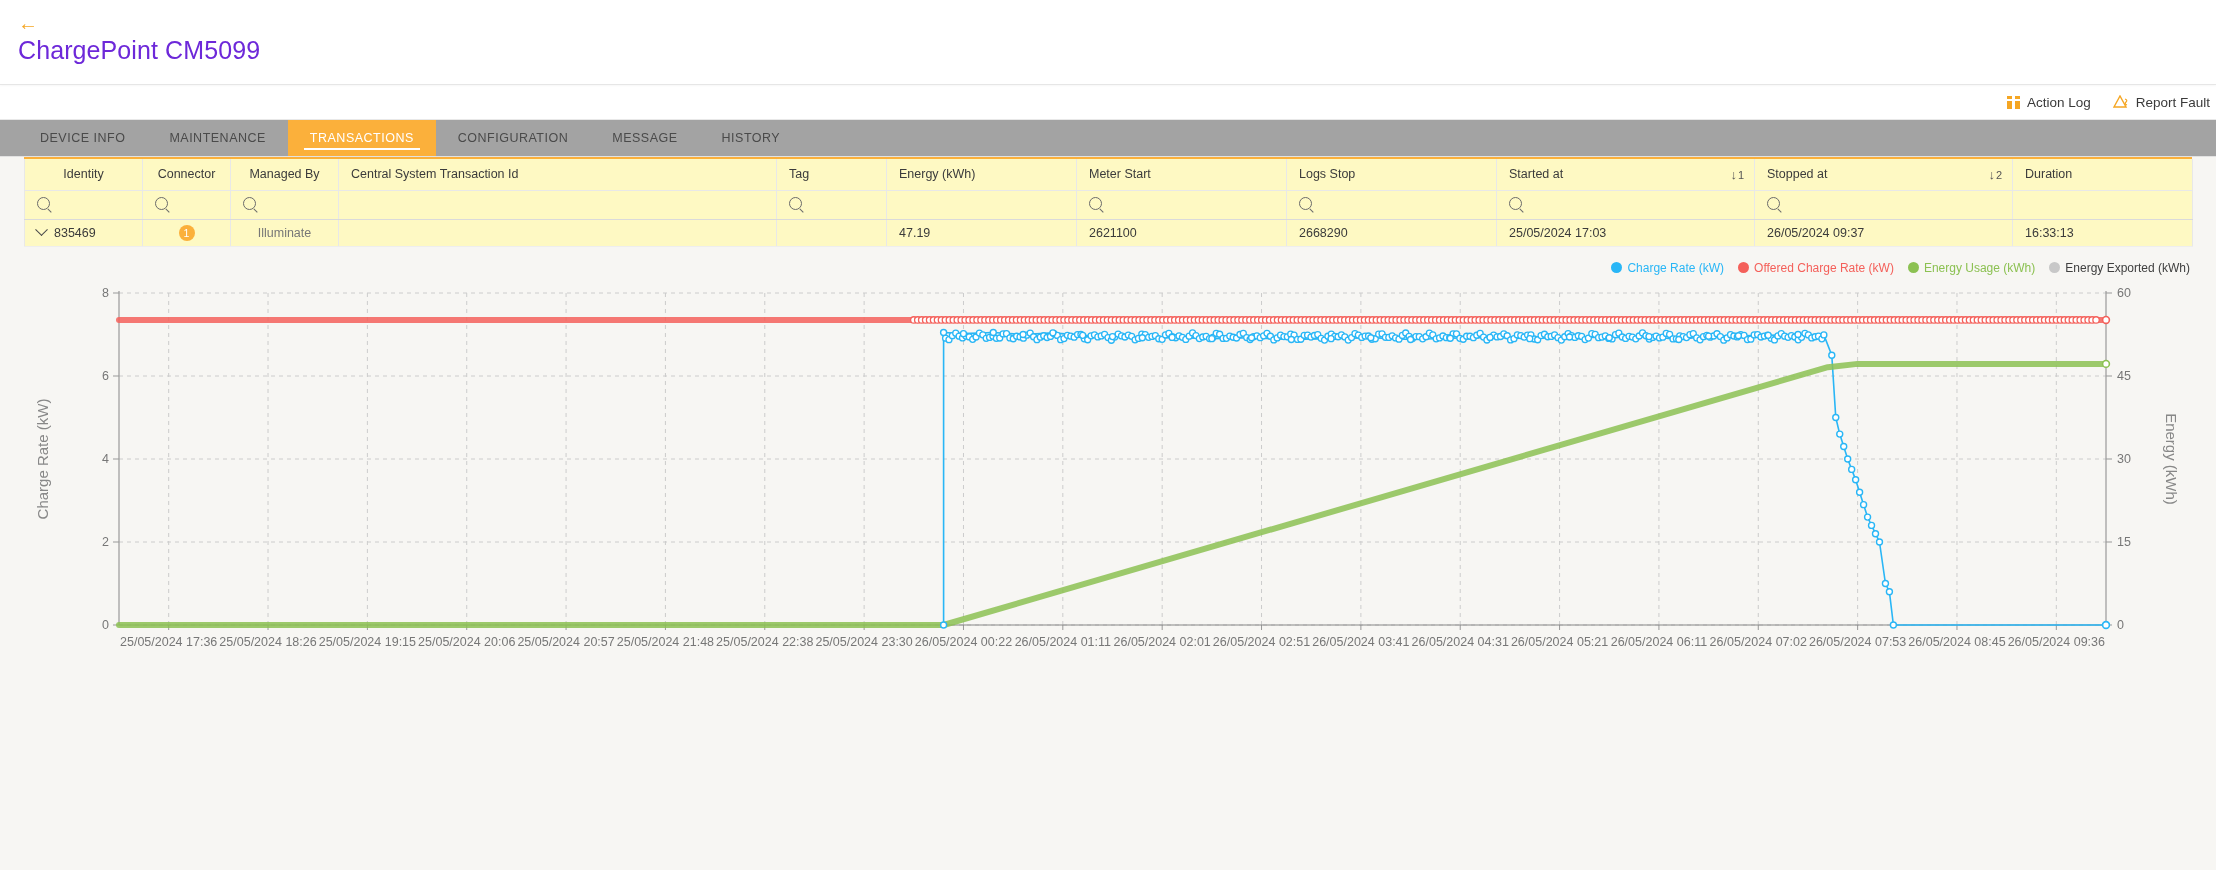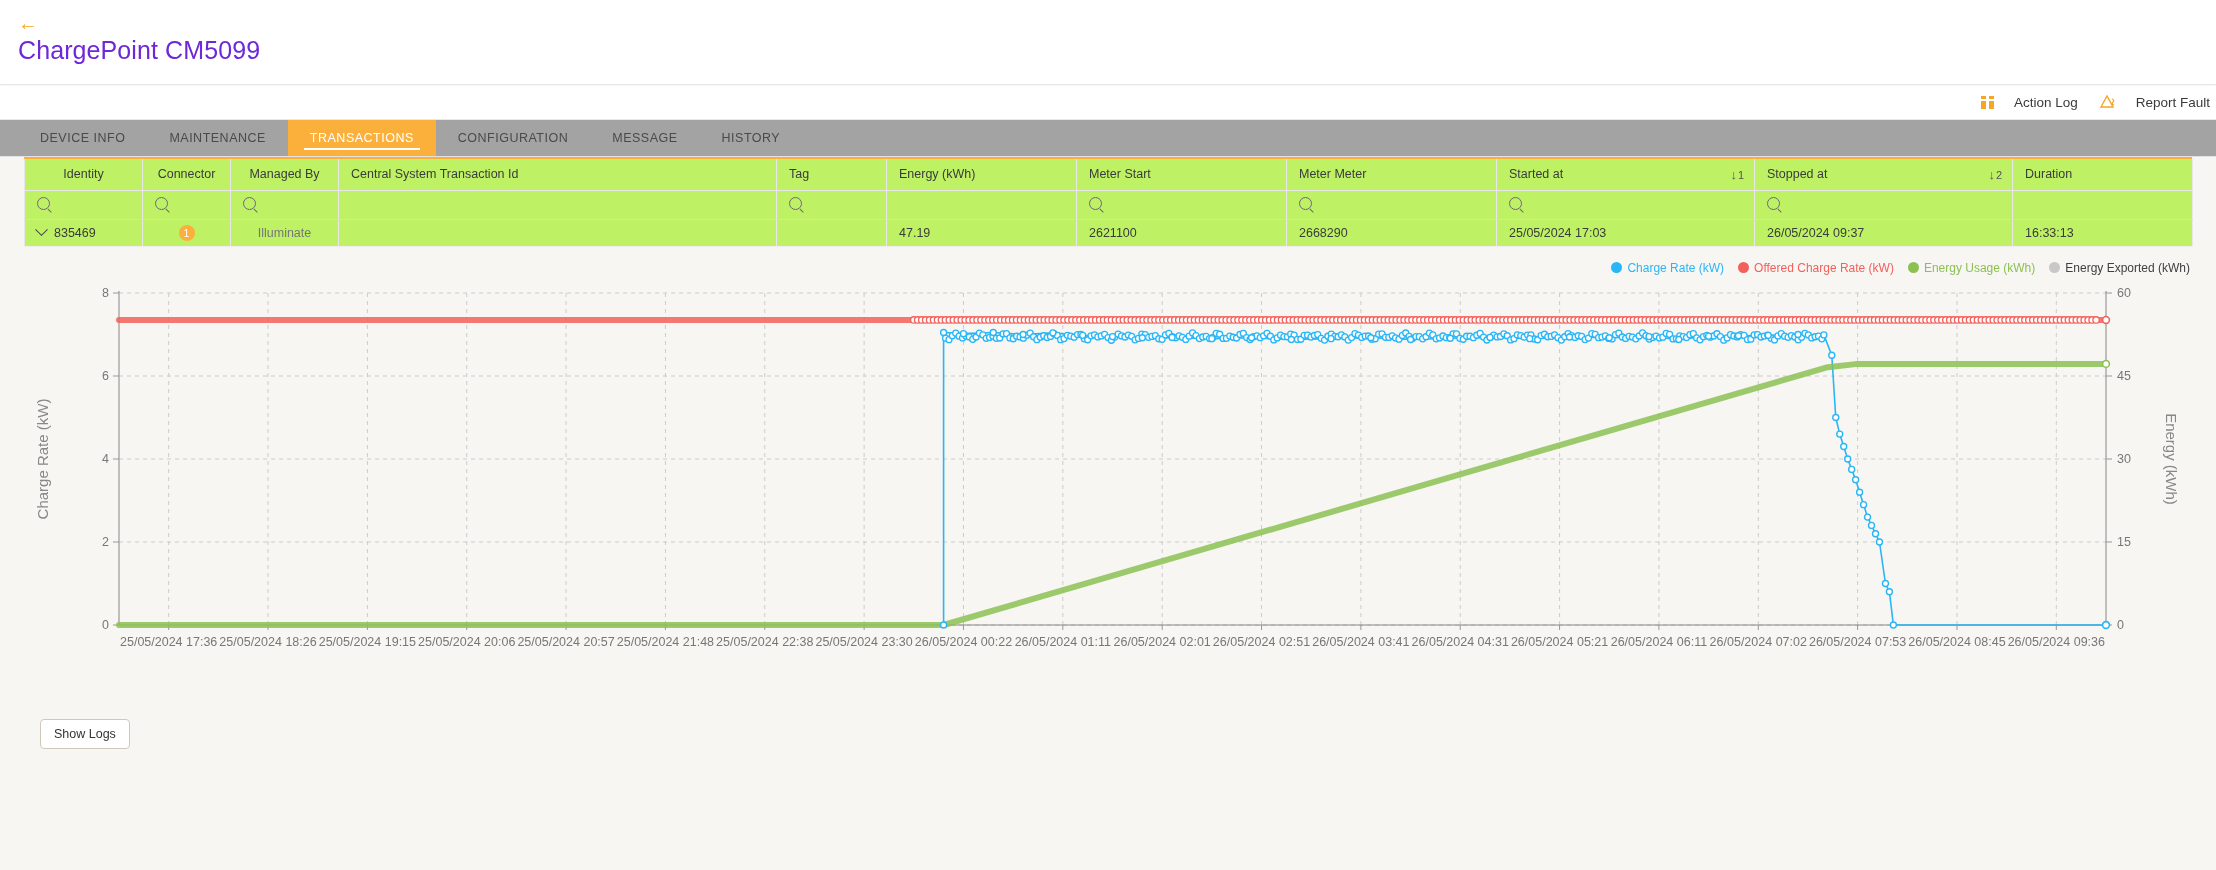--- a/index.html
+++ b/index.html
@@ -30,21 +30,21 @@
     height: 1px;
   }
 
   
   .actions-row {
     height: 34px; position: relative;
     display: flex; justify-content: flex-end; align-items: center;
     padding-right: 6px; gap: 22px;
   }
   .action-link {
-    display: flex; align-items: center; gap: 20px;
+    display: flex; align-items: center; gap: 7px;
     font-size: 13.5px; color: #3a3a3a; cursor: pointer;
     white-space: nowrap;
   }
   .ic-grid {
     width: 13px; height: 13px; display: block; position: relative;
   }
   .ic-grid i {
     position: absolute; background: #f5a623; width: 5px; height: 3px;
   }
   .ic-grid i:nth-child(1){left:0;top:0}
@@ -73,21 +73,21 @@
     content: ""; position: absolute; left: 16px; right: 16px; bottom: 6px;
     height: 2px; background: #ffffff;
   }
 
   
   .content { background: #f7f6f3; padding: 0 0 0 0; height: 731px; }
   .section-title {
     font-size: 13.5px; letter-spacing: .5px; color: #333;
     padding: 19px 0 11px 24px;
   }
-  .table-card { margin: 0 24px; background: #bef264; }
+  .table-card { margin: 0 24px; background: #fef9c3; }
   .orange-rule { height: 2px; background: #fbb03b; }
 
   table.tx { width: 100%; border-collapse: collapse; table-layout: fixed; }
   table.tx th, table.tx td {
     border-right: 1px solid #e8e8e8;
     font-weight: 400; text-align: left; vertical-align: middle;
     padding: 0 12px;
   }
   table.tx tr.hdr th {
     height: 31px; font-size: 12.5px; color: #3b3b3b;
@@ -220,21 +220,21 @@
       </colgroup>
       <thead id="thead-host">
           <tr class="hdr">
             <th class="th-center"><span>Identity</span></th>
             <th class="th-center"><span>Connector</span></th>
             <th class="th-center"><span>Managed By</span></th>
             <th><span>Central System Transaction Id</span></th>
             <th><span>Tag</span></th>
             <th><span>Energy (kWh)</span></th>
             <th><span>Meter Start</span></th>
-            <th><span>Meter Meter</span></th>
+            <th><span>Logs Stop</span></th>
             <th><span>Started at</span><span class="sort-ind">
                 <span class="arr">↓</span>
                 <span>1</span>
               </span></th>
             <th><span>Stopped at</span><span class="sort-ind">
                 <span class="arr">↓</span>
                 <span>2</span>
               </span></th>
             <th><span>Duration</span></th>
           </tr>
@@ -987,16 +987,13 @@
         <circle cx="1885.443" cy="304.5" r="3" fill="#ffffff" stroke="#29b6f6" stroke-width="1.4"></circle>
         <circle cx="1889.417" cy="312.8" r="3" fill="#ffffff" stroke="#29b6f6" stroke-width="1.4"></circle>
         <circle cx="1893.391" cy="346" r="3" fill="#ffffff" stroke="#29b6f6" stroke-width="1.4"></circle>
         <circle cx="2106" cy="346" r="3" fill="#ffffff" stroke="#29b6f6" stroke-width="1.4"></circle>
         <circle cx="2106" cy="40.97500000000002" r="3.4" fill="#fff" stroke="#f4605a" stroke-width="1.6"></circle>
         <circle cx="2106" cy="84.882" r="3.4" fill="#fff" stroke="#8cc152" stroke-width="1.6"></circle>
         <circle cx="2106" cy="346" r="3.4" fill="#fff" stroke="#29b6f6" stroke-width="1.6"></circle>
       </svg>
   </div>
 
-  <div class="showlogs-wrap">
-    <button class="show-logs">Show Logs</button>
-  </div>
 </div>
 
 </body></html>

